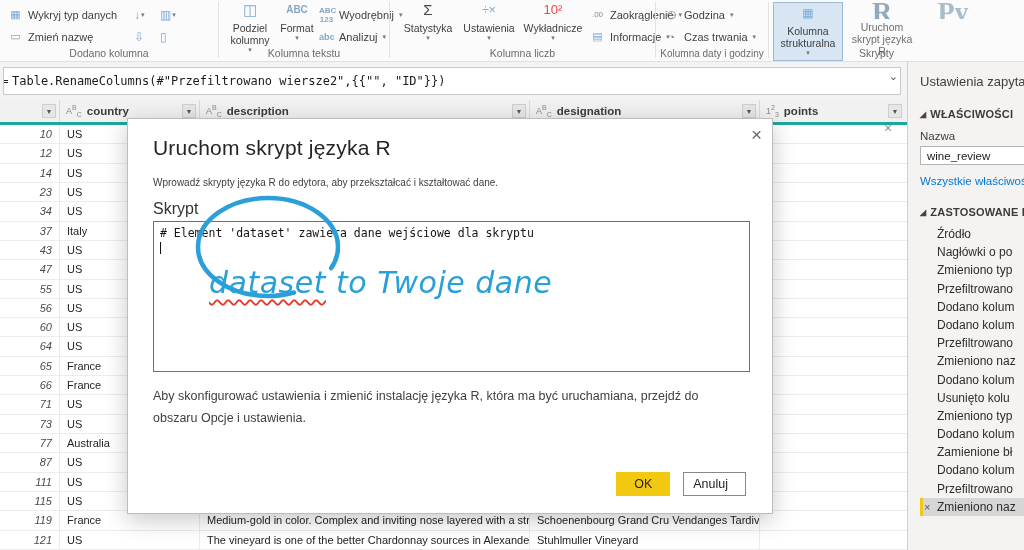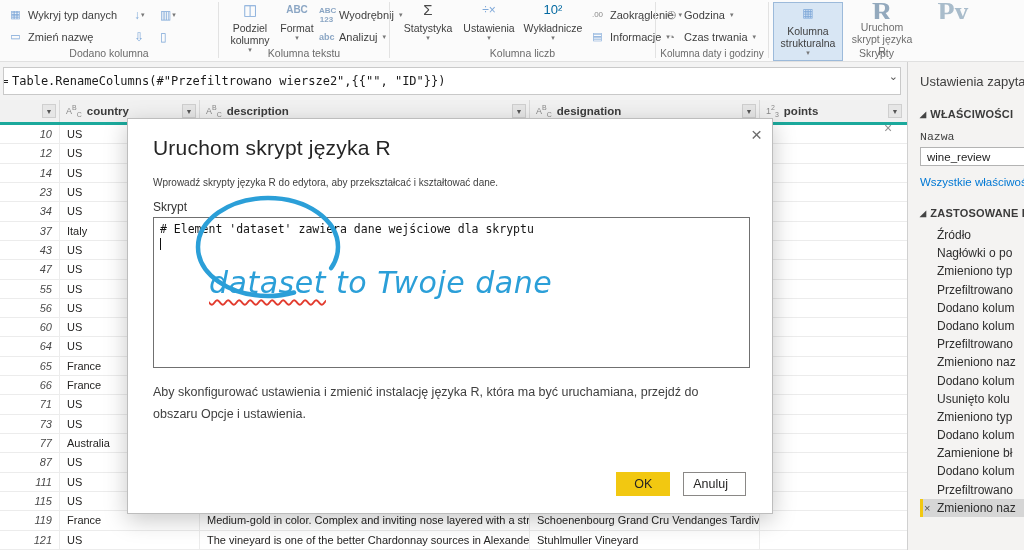--- a/index.html
+++ b/index.html
@@ -45,38 +45,38 @@
   .tcell { border-right:1px solid #ececec; font-size:11px; color:#252423; padding:0 7px; line-height:19px; white-space:nowrap; overflow:hidden; }
   .tnum { text-align:right; font-style:italic; color:#4a4a4a; font-size:11px; }
   .c0{width:60px;} .c1{width:140px;} .c2{width:330px;} .c3{width:230px;} .c4{width:145px; border-right:none;}
   .xmark { position:absolute; left:884px; top:120px; font-size:14px; color:#909090; z-index:3; }
 
   
   .dialog { position:absolute; left:127px; top:118px; width:646px; height:396px; background:#fff; border:1px solid #bdbdbd; box-shadow:0 6px 22px rgba(0,0,0,.22); z-index:10; padding:0 24px 0 25px; }
   .dclose { position:absolute; right:10px; top:5px; font-size:19px; color:#6d6d6d; cursor:default; }
   .dtitle { margin-top:17px; font-size:21px; font-weight:300; color:#252525; letter-spacing:.2px; }
   .dsub { margin-top:17px; font-size:10px; color:#404040; }
-  .dslabel { margin-top:12px; font-size:12px; color:#333; }
+  .dslabel { margin-top:12px; font-size:16px; color:#333; }
   .scriptbox { position:relative; margin-top:3px; width:597px; height:151px; border:1px solid #707070; background:#fff; padding:4px 6px; font-family:"DejaVu Sans Mono", monospace; font-size:11.5px; color:#141414; }
   .caret { display:inline-block; width:1px; height:12px; background:#111; vertical-align:middle; }
   .annot-svg { position:absolute; left:0; top:0; width:646px; height:396px; pointer-events:none; }
   .handw { position:absolute; left:81px; top:146px; font-size:30px; font-style:italic; font-weight:normal; color:#2B9FD8; letter-spacing:.5px; white-space:nowrap; font-family:"DejaVu Sans", sans-serif; }
   .wavy { text-decoration-line:underline; text-decoration-style:wavy; text-decoration-color:#e23b2e; text-decoration-thickness:1.5px; text-underline-offset:6px; }
   .dfoot { margin-top:14px; font-size:12.5px; color:#404040; max-width:585px; line-height:1.75; }
   .dbtns { position:absolute; right:26px; top:353px; display:flex; gap:13px; }
   .btn { height:24px; font-size:12.5px; padding:0 17px; display:flex; align-items:center; justify-content:center; cursor:default; }
   .btn-ok { background:#F2C811; color:#252423; border:1px solid #F2C811; }
   .btn-cancel { background:#fff; color:#252423; border:1px solid #8a8886;padding-left:9px; }
 
   
   .sidebar { position:absolute; left:907px; top:62px; width:117px; height:488px; background:#f4f3f2; border-left:1px solid #d0d0d0; padding-left:12px; overflow:hidden; white-space:nowrap; }
   .sb-title { margin-top:12px; font-size:13px; color:#404040; }
   .sb-sect { margin-top:19px; font-size:11px; font-weight:bold; color:#3b3b3b; letter-spacing:.2px; }
   .tri { display:inline-block; font-size:8px; color:#444; margin-right:4px; transform:translateY(-1px); }
-  .sb-lbl { margin-top:10px; font-size:11.5px; color:#3f3f3f;font-family:Liberation Mono, monospace; }
+  .sb-lbl { margin-top:10px; font-size:11.5px; color:#3f3f3f; }
   .sb-input { margin-top:4px; width:140px; height:19px; background:#fff; border:1px solid #b3b3b3; font-size:11.5px; color:#222; padding:2px 6px; font-family:"Liberation Sans", sans-serif; }
   .sb-link { margin-top:10px; font-size:11.5px; color:#0078D4; }
   .steps { margin-top:7px; }
   .step { height:18.2px; line-height:18.2px; font-size:12px; color:#2d2d2d; padding-left:17px; position:relative; }
   .step.sel { background:#d6d6d6; border-left:3px solid #F2C811; padding-left:14px; }
   .step .delx { position:absolute; left:1px; top:0; font-size:11px; color:#555; }
 </style>
 </head>
 <body>
 
@@ -136,21 +136,21 @@
         <span class="ric" style="color:#4a4a4a;">Σ</span>
         <span class="rlbl">Statystyka</span>
         <span class="car">▾</span>
       </div>
       <div class="rbtn" style="width:66px;">
         <span class="ric" style="color:#7da7d8;font-size:12px;">÷×</span>
         <span class="rlbl">Ustawienia</span>
         <span class="car">▾</span>
       </div>
       <div class="rbtn" style="width:62px;">
-        <span class="ric" style="color:#0369a1;font-size:13px;">10²</span>
+        <span class="ric" style="color:#ef4444;font-size:13px;">10²</span>
         <span class="rlbl">Wykładnicze</span>
         <span class="car">▾</span>
       </div>
     </div>
     <div style="position:absolute;left:200px;top:5px;">
       <div class="sbtn" style="padding-left:0;">
         <span class="sic" style="color:#8a8a8a;font-size:8px;">.00</span>
         <span>Zaokrąglenie</span>
           <span class="car">▾</span>
       </div>

